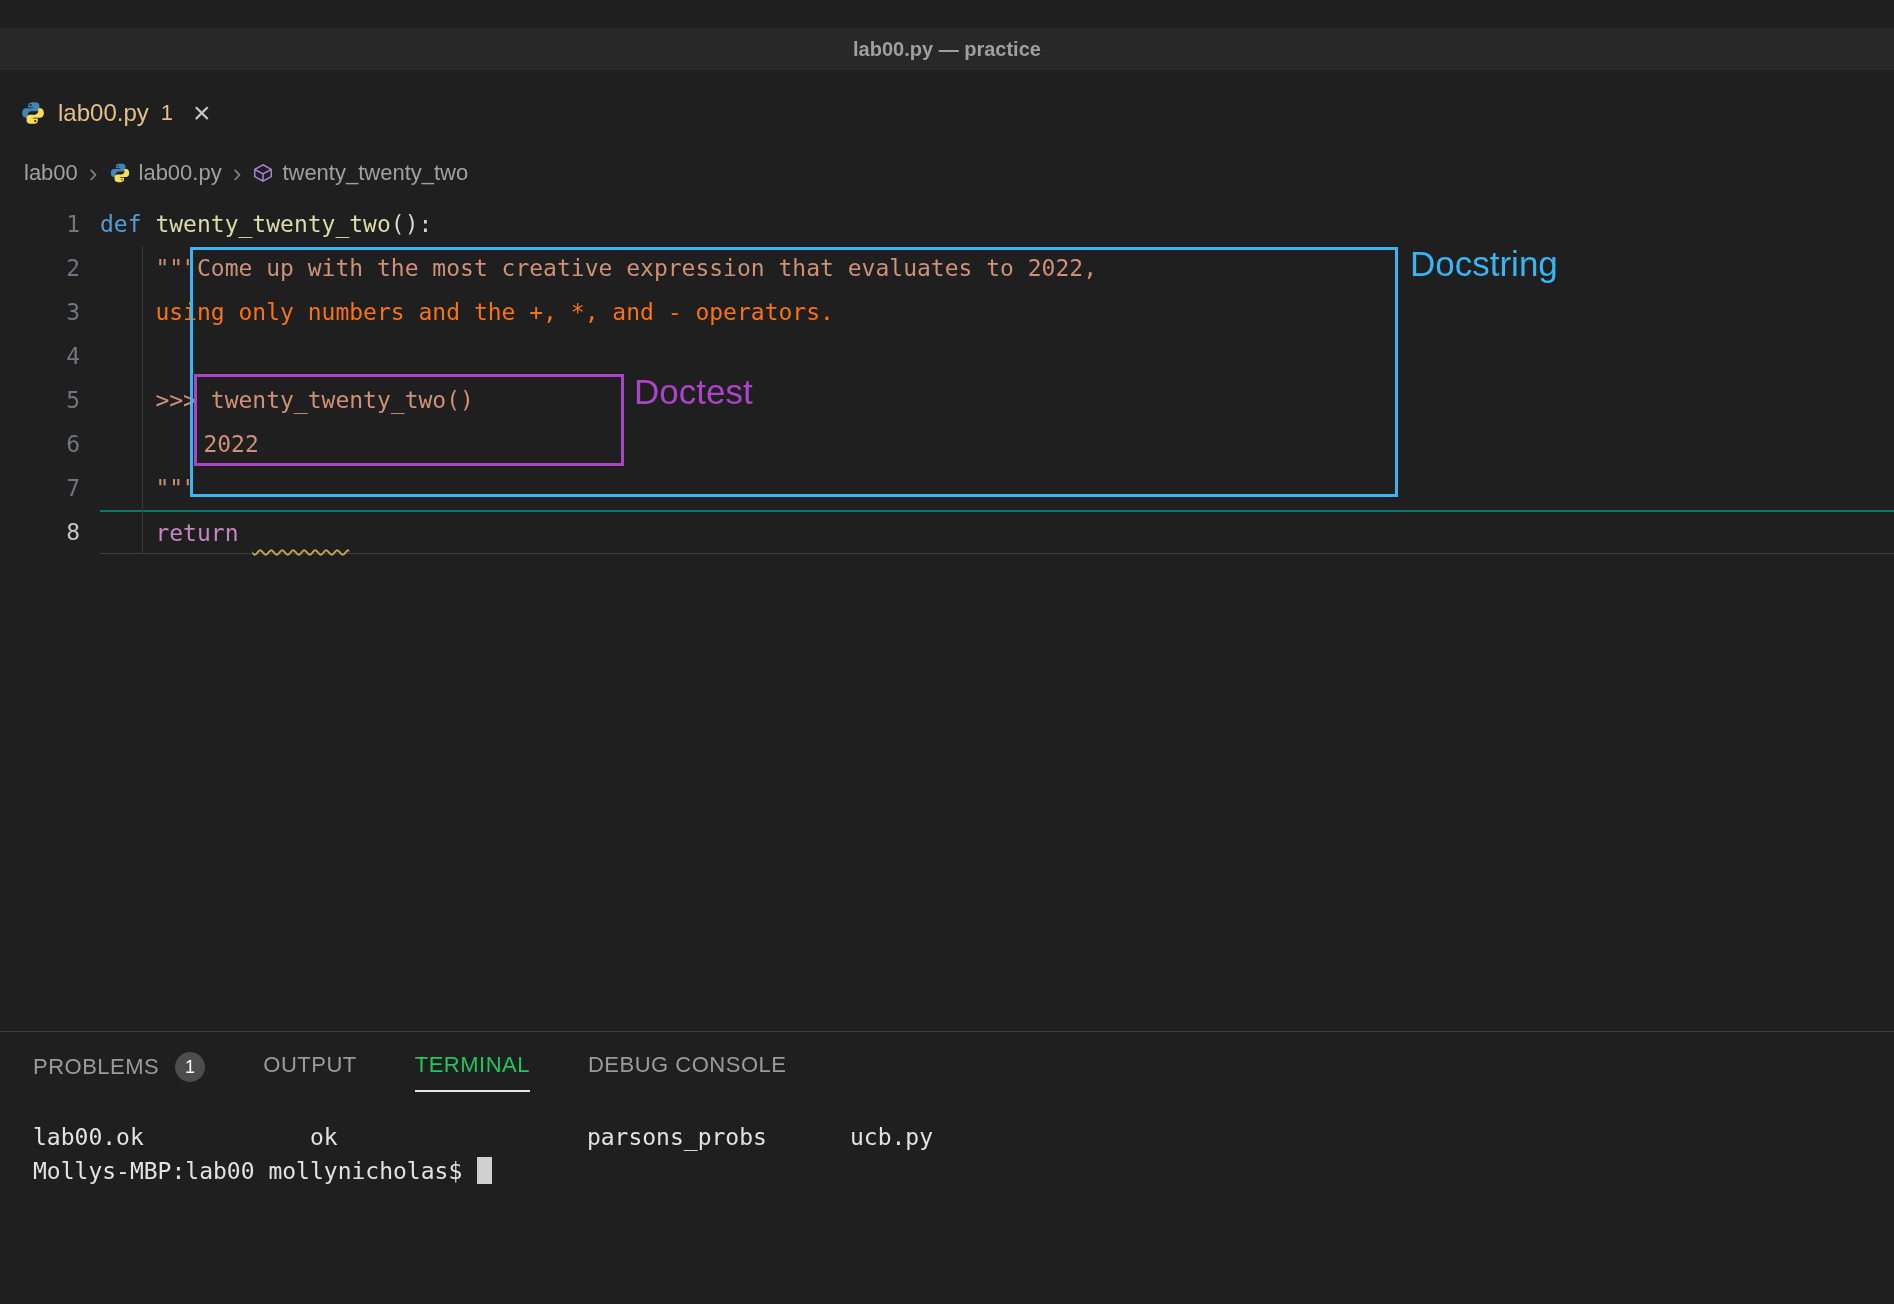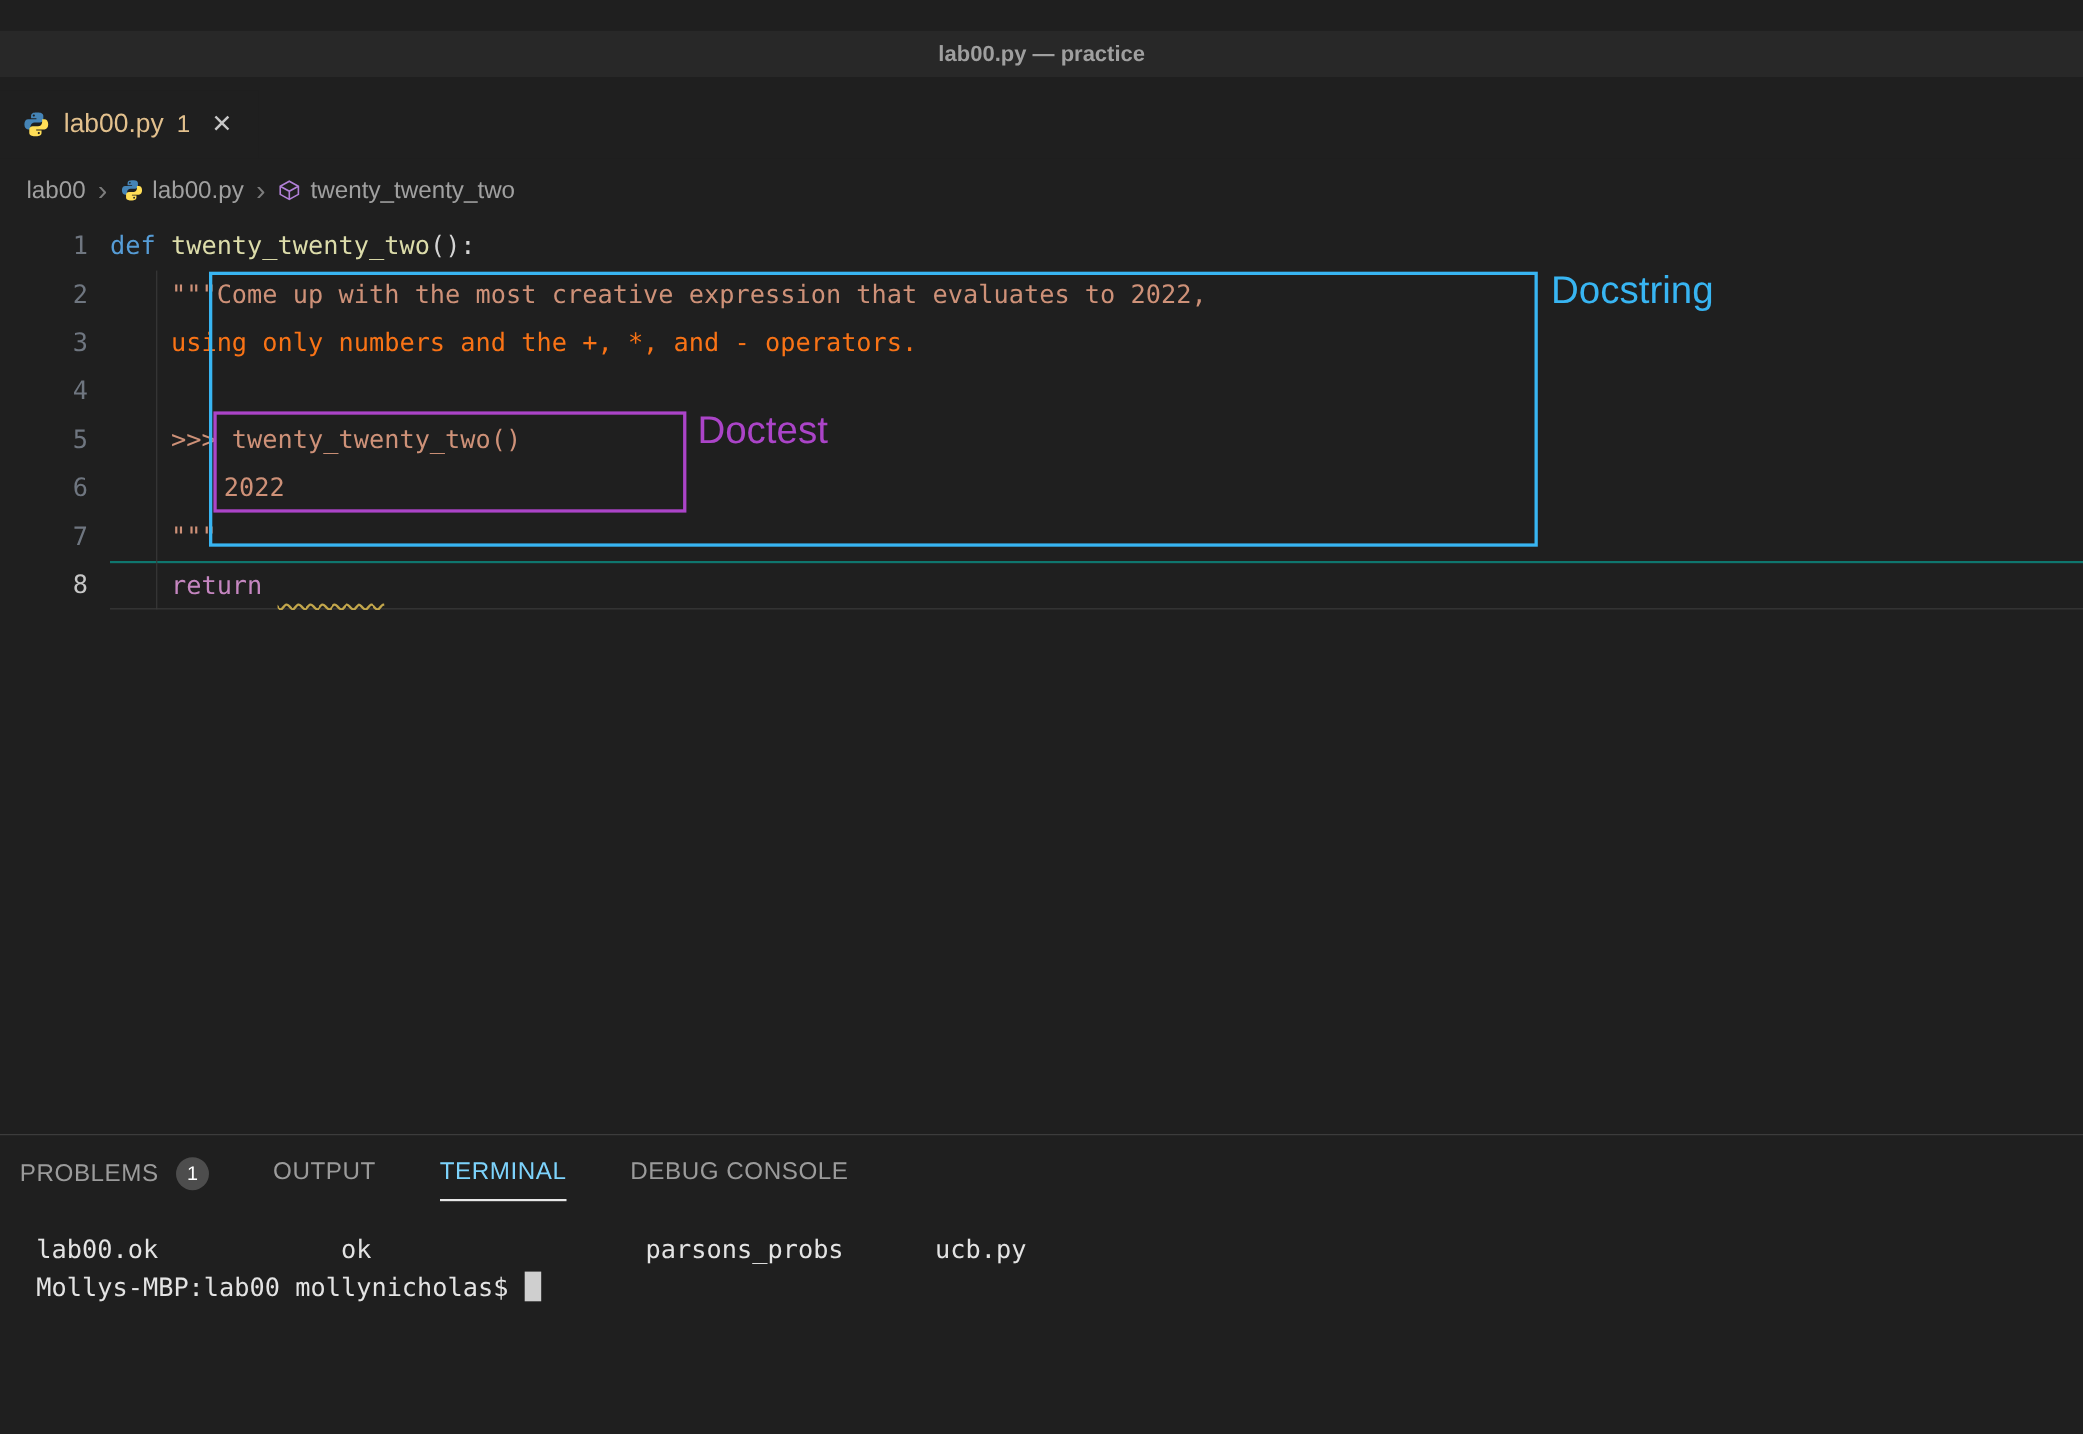--- a/index.html
+++ b/index.html
@@ -63,25 +63,25 @@
   .ann-box{position:absolute;pointer-events:none;box-sizing:border-box;}
   .ann-box.docstring{left:190px;top:45px;width:1208px;height:250px;border:3px solid #38b5f2;}
   .ann-box.doctest{left:194px;top:172px;width:430px;height:92px;border:3px solid #ab44c8;}
   .ann-label{position:absolute;font-size:35px;font-family:"Liberation Sans", sans-serif;}
   .ann-label.docstring{left:1410px;top:40px;color:#38b5f2;}
   .ann-label.doctest{left:634px;top:168px;color:#ab44c8;}
   
   .panel{height:301px;box-sizing:border-box;border-top:1px solid #404040;background:#1f1f1f;}
   .panel-tabs{
     display:flex;align-items:flex-start;gap:58px;
-    padding:20px 0 0 18px;
+    padding:20px 0 0 33px;
     font-size:22px;letter-spacing:0.5px;color:#9b9b9b;
   }
   .panel-tab{display:flex;align-items:center;gap:16px;padding-bottom:12px;}
-  .panel-tab.active{color:#7dd3fc;border-bottom:2px solid #e7e7e7;}
+  .panel-tab.active{color:#22c55e;border-bottom:2px solid #e7e7e7;}
   .badge{
     width:30px;height:30px;border-radius:50%;background:#4d4d4d;color:#ffffff;
     font-size:18px;display:flex;align-items:center;justify-content:center;flex:none;
   }
   
   .terminal{
     padding:26px 0 0 33px;
     font-family:"DejaVu Sans Mono", monospace;
     font-size:23px;line-height:34px;color:#e3e3e3;
   }

